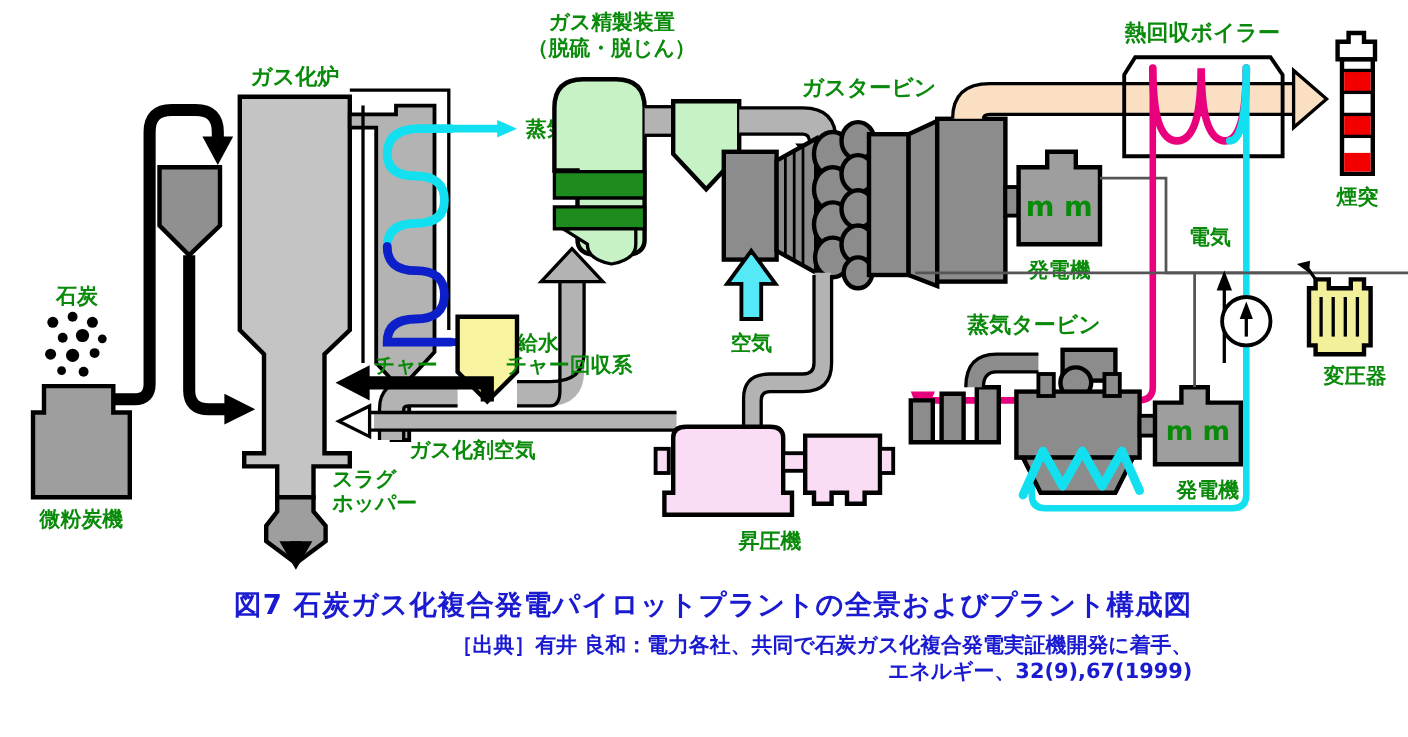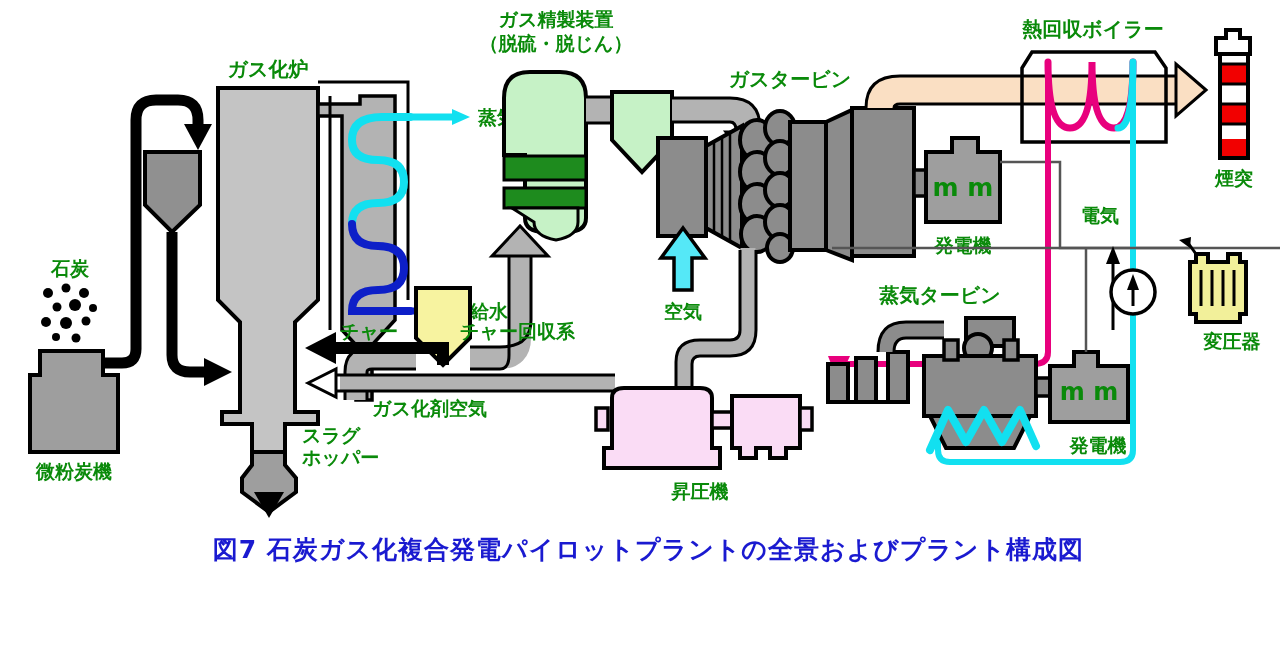--- a/index.html
+++ b/index.html
@@ -245,15 +245,19 @@
     <rect x="1036" y="378" width="14" height="18" fill="#8c8c8c" stroke="#000" stroke-width="3.5"></rect>
     <path d="M1050 366 L1074 366 L1074 352 L1098 352 L1098 366 L1128 366 L1128 422 L1050 422 Z" fill="#9e9e9e" stroke="#000" stroke-width="4"></path>
     <text x="1089" y="400" font-size="24" fill="#000" text-anchor="middle">m m</text>
     <text x="1098" y="452" font-size="19" text-anchor="middle">発電機</text>
     <path d="M1086 352 L1086 248" fill="none" stroke="#555" stroke-width="2.5"></path>
 
   </svg>
 
   <div class="caption-wrap">
     <div class="cap-title">図7  石炭ガス化複合発電パイロットプラントの全景およびプラント構成図</div>
+    <div class="cap-src">
+      <div>［出典］有井 良和：電力各社、共同で石炭ガス化複合発電実証機開発に着手、</div>
+      <div>エネルギー、32(9),67(1999)</div>
+    </div>
   </div>
 
 </div>
 
 </body></html>

